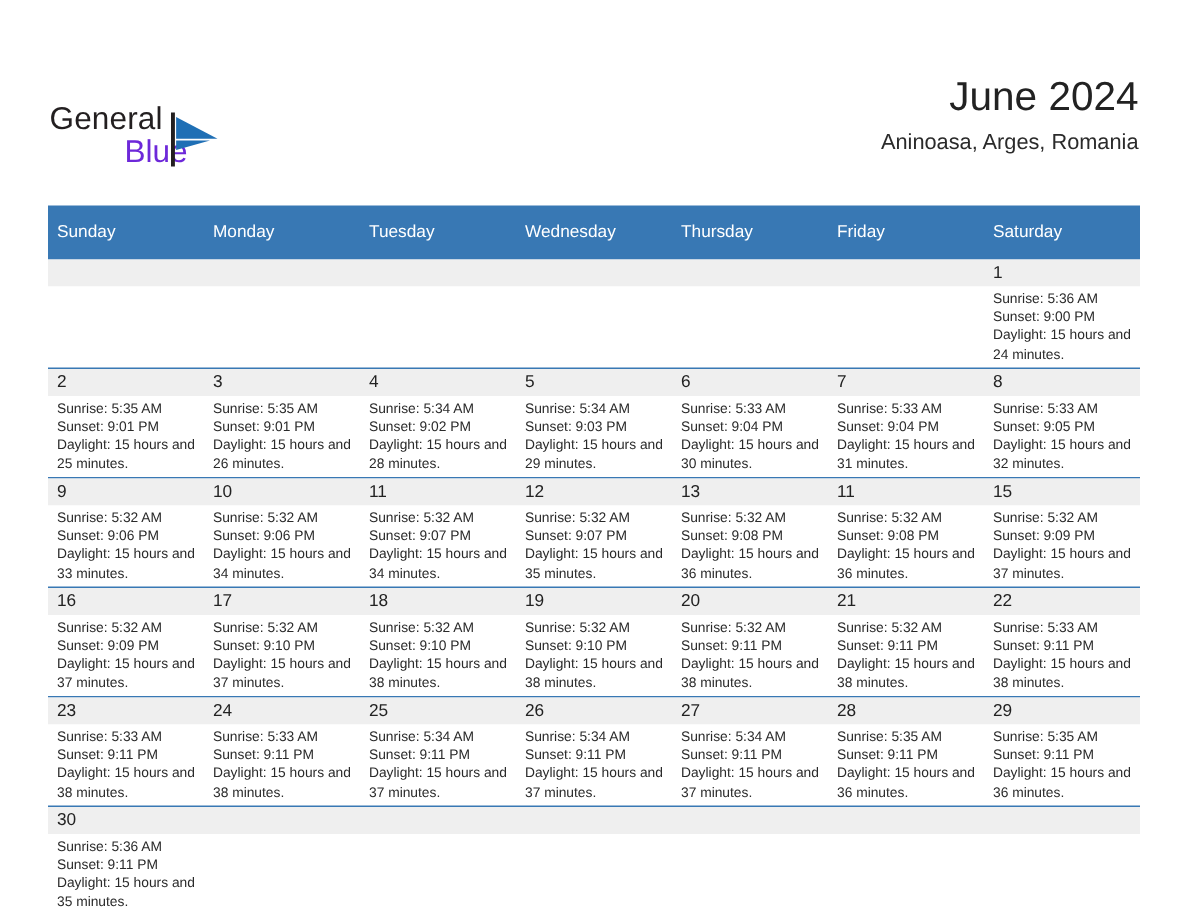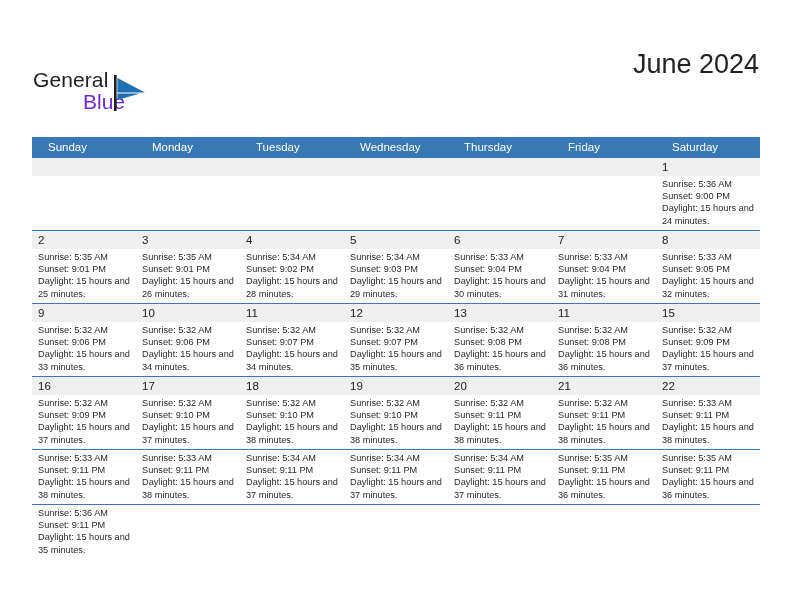--- a/index.html
+++ b/index.html
@@ -80,22 +80,22 @@
     table-layout: fixed;
   }
   .calendar col { width: 104px; }
 
   .calendar thead th {
     background: #3878b4;
     color: #ffffff;
     font-size: 11.5px;
     font-weight: normal;
     text-align: left;
-    padding: 5px 0 5px 16px;
-    height: 21px;
+    padding: 5px 0 5px 6px;
+    height: 36px;
     line-height: 11px;
     font-family: "Liberation Sans", sans-serif;
   }
 
   .wk-sep td {
     padding: 0;
     height: 1px;
     background: #3878b4;
     font-size: 0;
     line-height: 0;
@@ -140,20 +140,21 @@
       <span class="logo-blue">Blue</span>
       <svg class="logo-flag" viewBox="0 0 40 40">
         <rect x="0" y="2" width="2.6" height="36" fill="#231f20"></rect>
         <polygon points="3.4,5 31,19.5 3.4,19.5" fill="#1f6fb5"></polygon>
         <polygon points="3.4,20.6 26,20.6 3.4,27" fill="#1f6fb5"></polygon>
       </svg>
     </div>
 
     <div class="title-block">
       <div class="cal-title">June 2024</div>
+      <div class="cal-subtitle">Aninoasa, Arges, Romania</div>
     </div>
 
   </div>
 
   <table class="calendar">
     <colgroup>
       <col>
         <col>
         <col>
         <col>
@@ -338,20 +339,29 @@
           </td>
           <td>
             <div>Sunrise: 5:33 AM</div>
             <div>Sunset: 9:11 PM</div>
             <div class="dl">Daylight: 15 hours and 38 minutes.</div>
           </td>
         </tr>
         <tr class="wk-sep">
           <td colspan="7"></td>
         </tr>
+        <tr class="datebar">
+          <td>23</td>
+          <td>24</td>
+          <td>25</td>
+          <td>26</td>
+          <td>27</td>
+          <td>28</td>
+          <td>29</td>
+        </tr>
         <tr class="inforow">
           <td>
             <div>Sunrise: 5:33 AM</div>
             <div>Sunset: 9:11 PM</div>
             <div class="dl">Daylight: 15 hours and 38 minutes.</div>
           </td>
           <td>
             <div>Sunrise: 5:33 AM</div>
             <div>Sunset: 9:11 PM</div>
             <div class="dl">Daylight: 15 hours and 38 minutes.</div>
@@ -378,20 +388,29 @@
           </td>
           <td>
             <div>Sunrise: 5:35 AM</div>
             <div>Sunset: 9:11 PM</div>
             <div class="dl">Daylight: 15 hours and 36 minutes.</div>
           </td>
         </tr>
         <tr class="wk-sep">
           <td colspan="7"></td>
         </tr>
+        <tr class="datebar">
+          <td>30</td>
+          <td class="empty"></td>
+          <td class="empty"></td>
+          <td class="empty"></td>
+          <td class="empty"></td>
+          <td class="empty"></td>
+          <td class="empty"></td>
+        </tr>
         <tr class="inforow">
           <td>
             <div>Sunrise: 5:36 AM</div>
             <div>Sunset: 9:11 PM</div>
             <div class="dl">Daylight: 15 hours and 35 minutes.</div>
           </td>
           <td class="empty"></td>
           <td class="empty"></td>
           <td class="empty"></td>
           <td class="empty"></td>

